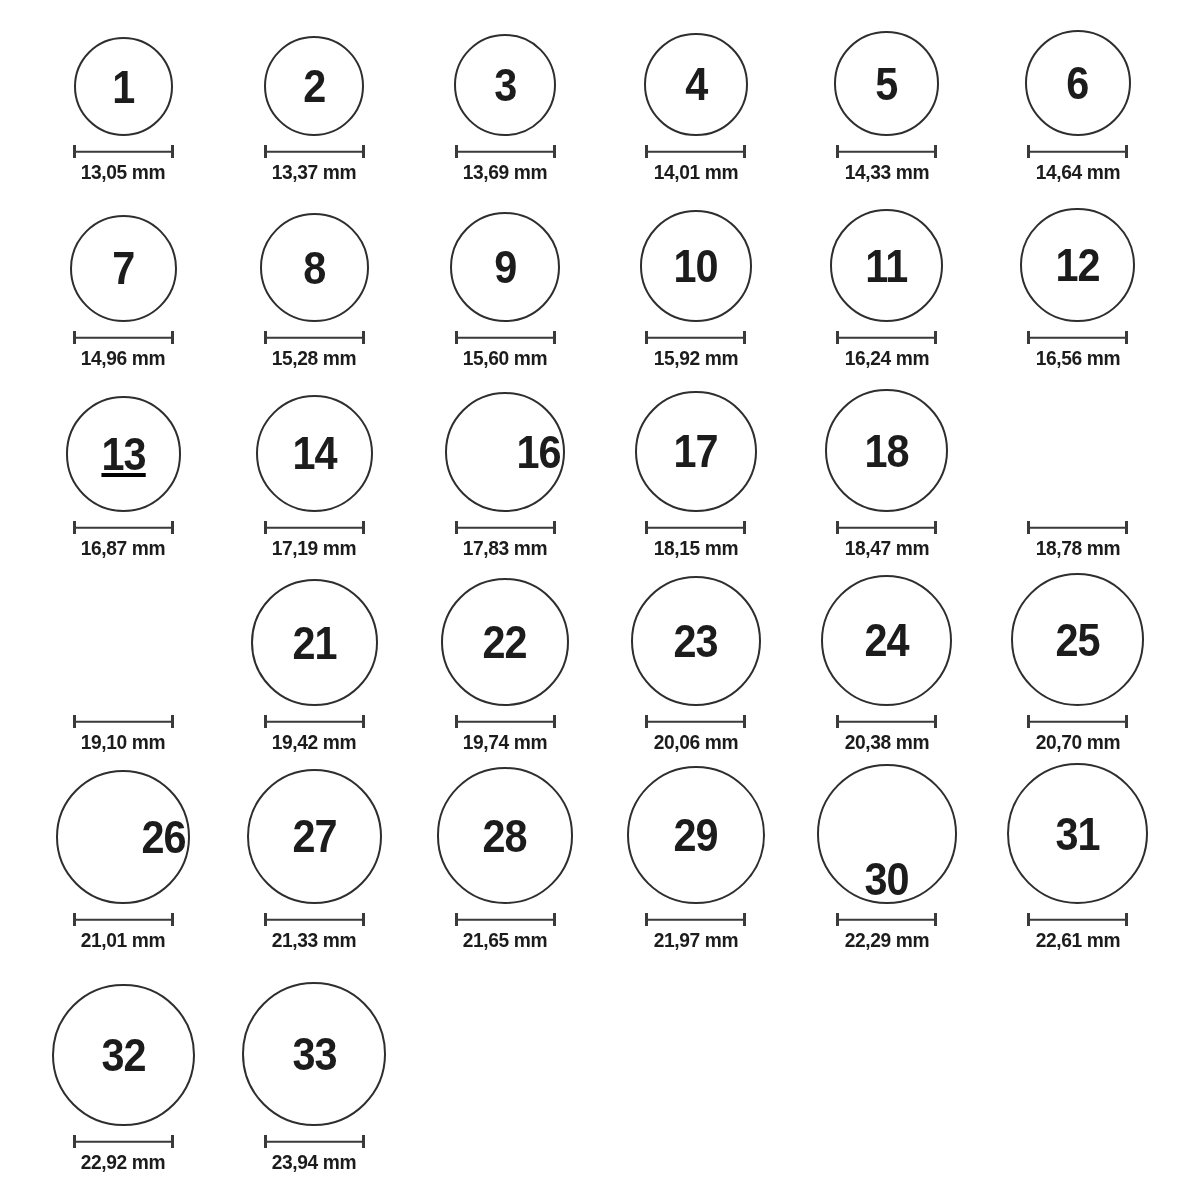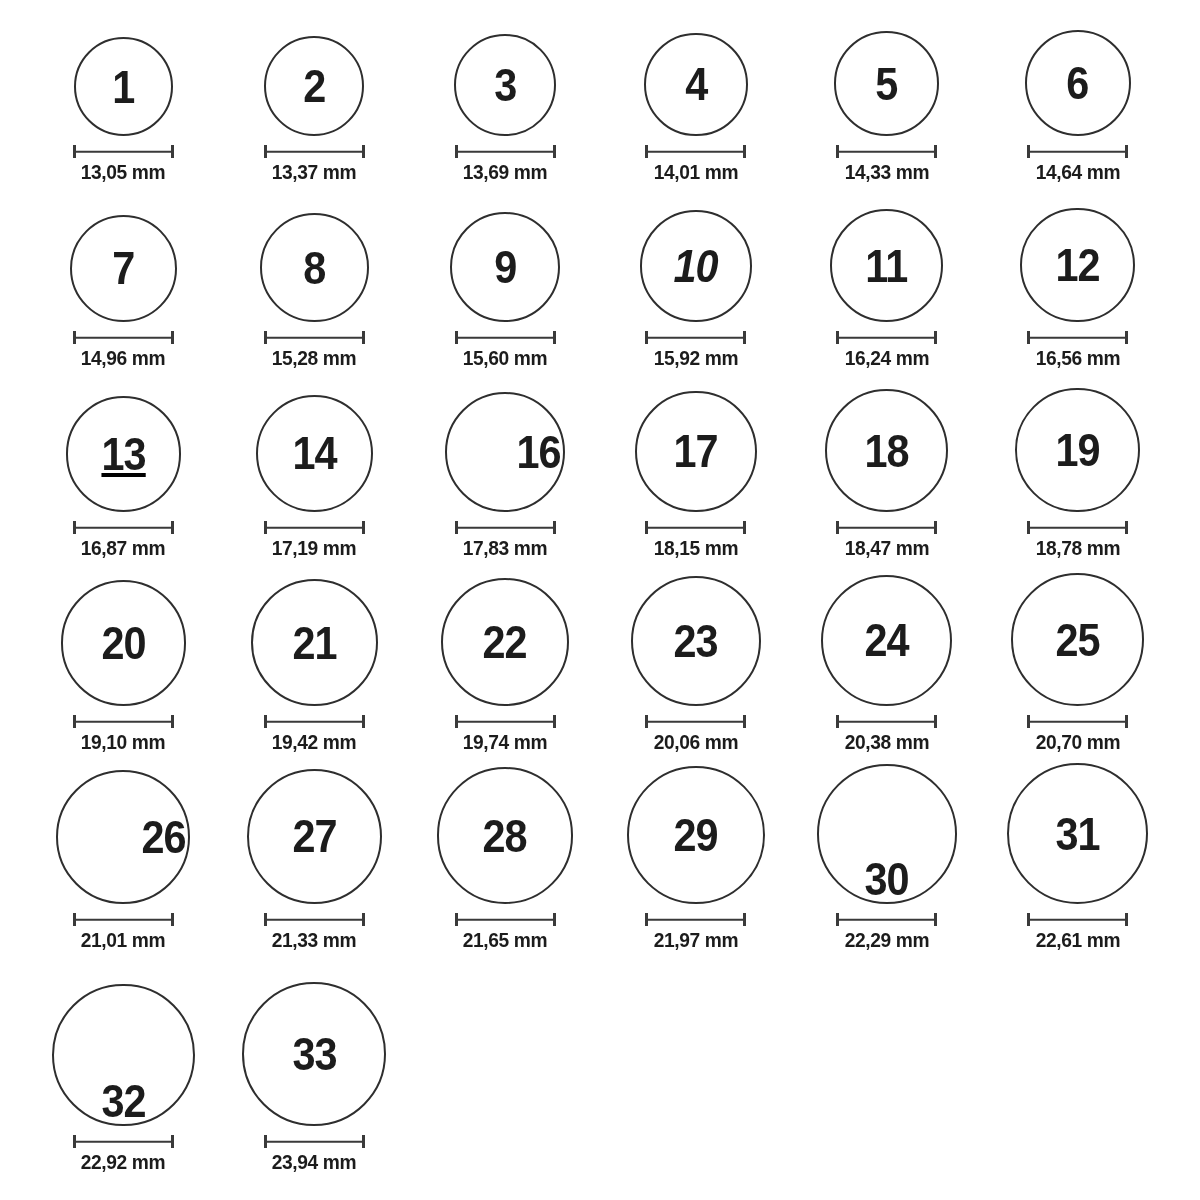--- a/index.html
+++ b/index.html
@@ -146,21 +146,21 @@
 
   <div class="cell">
     <div class="circle" style="width: 110.2px; height: 110.2px;">
       <span class="num">9</span>
     </div>
     <div class="measure"></div>
     <div class="label">15,60 mm</div>
   </div>
 
   <div class="cell">
-    <div class="circle" style="width: 111.6px; height: 111.6px; font-style: italic;">
+    <div class="circle" style="width: 111.6px; height: 111.6px;">
       <span class="num">10</span>
     </div>
     <div class="measure"></div>
     <div class="label">15,92 mm</div>
   </div>
 
   <div class="cell">
     <div class="circle" style="width: 113px; height: 113px;">
       <span class="num">11</span>
     </div>
@@ -211,31 +211,25 @@
 
   <div class="cell">
     <div class="circle" style="width: 122.8px; height: 122.8px;">
       <span class="num">18</span>
     </div>
     <div class="measure"></div>
     <div class="label">18,47 mm</div>
   </div>
 
   <div class="cell">
-    <div class="circle" style="width: 124.2px; height: 124.2px;">
-      <span class="num">19</span>
-    </div>
     <div class="measure"></div>
     <div class="label">18,78 mm</div>
   </div>
 
   <div class="cell">
-    <div class="circle" style="width: 125.6px; height: 125.6px;">
-      <span class="num">20</span>
-    </div>
     <div class="measure"></div>
     <div class="label">19,10 mm</div>
   </div>
 
   <div class="cell">
     <div class="circle" style="width: 127px; height: 127px;">
       <span class="num">21</span>
     </div>
     <div class="measure"></div>
     <div class="label">19,42 mm</div>
@@ -315,21 +309,21 @@
 
   <div class="cell">
     <div class="circle" style="width: 141px; height: 141px;">
       <span class="num">31</span>
     </div>
     <div class="measure"></div>
     <div class="label">22,61 mm</div>
   </div>
 
   <div class="cell">
-    <div class="circle" style="width: 142.4px; height: 142.4px; align-items: flex-end;">
+    <div class="circle" style="width: 142.4px; height: 142.4px;">
       <span class="num">32</span>
     </div>
     <div class="measure"></div>
     <div class="label">22,92 mm</div>
   </div>
 
   <div class="cell">
     <div class="circle" style="width: 143.8px; height: 143.8px;">
       <span class="num">33</span>
     </div>

